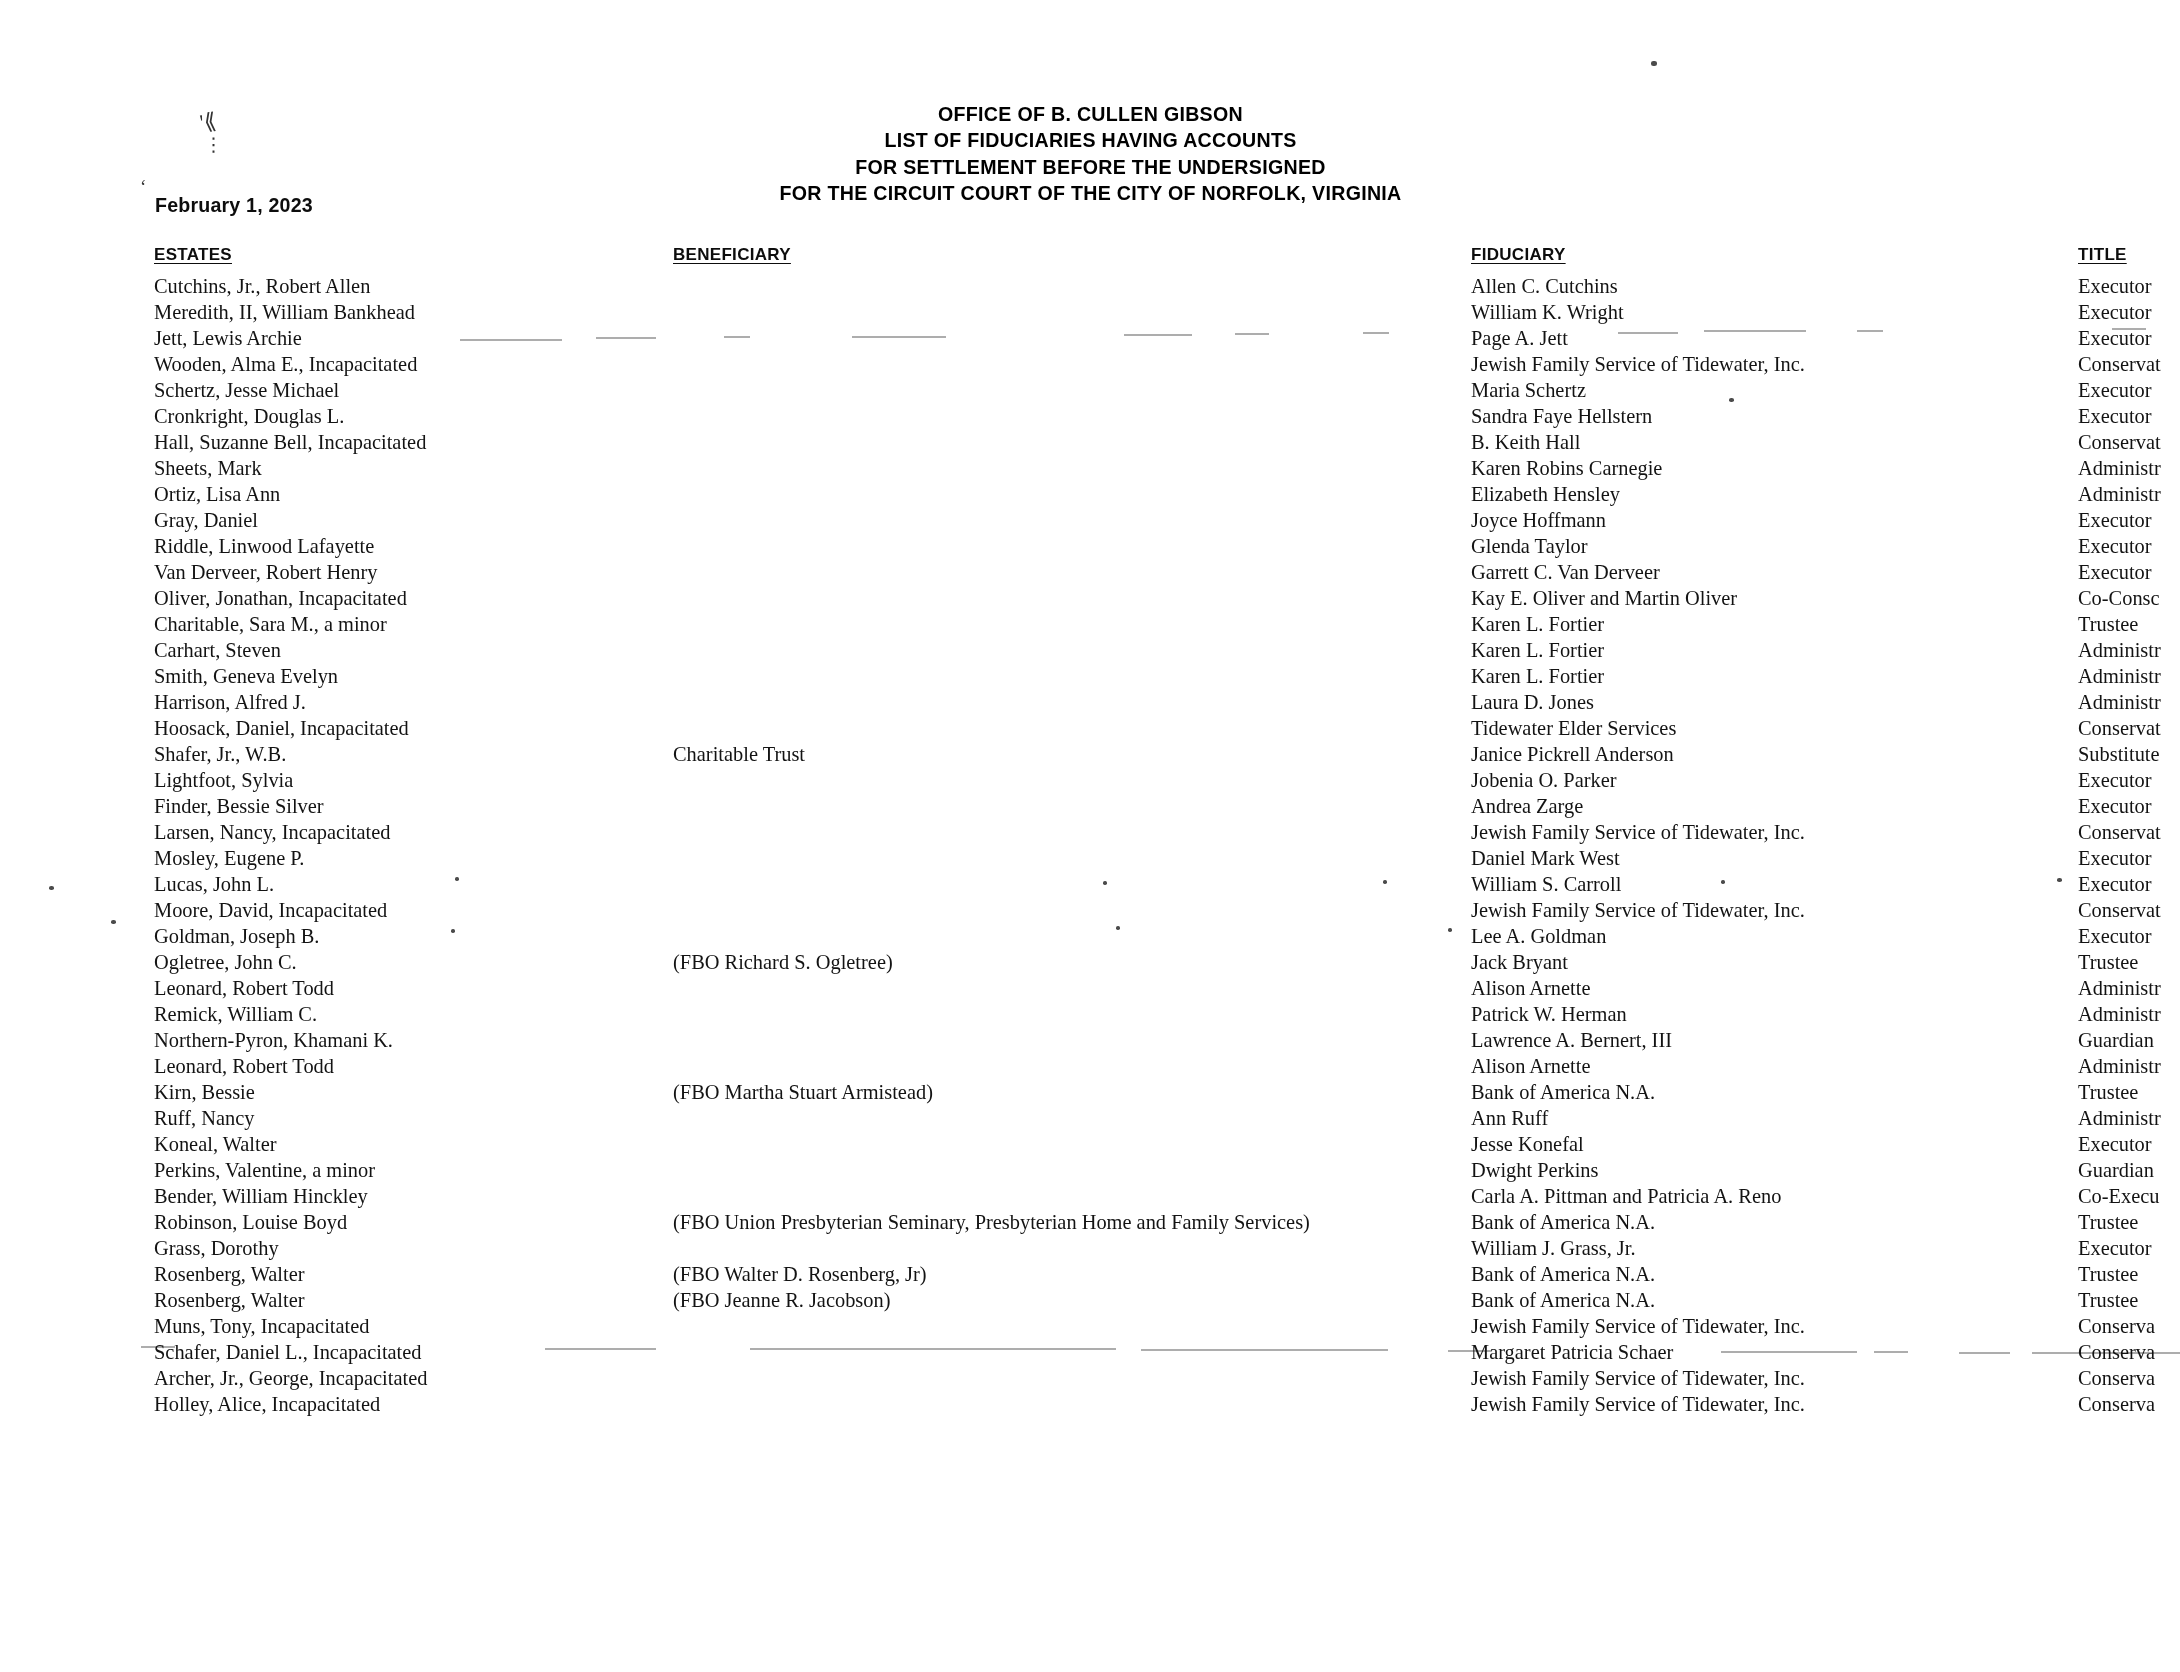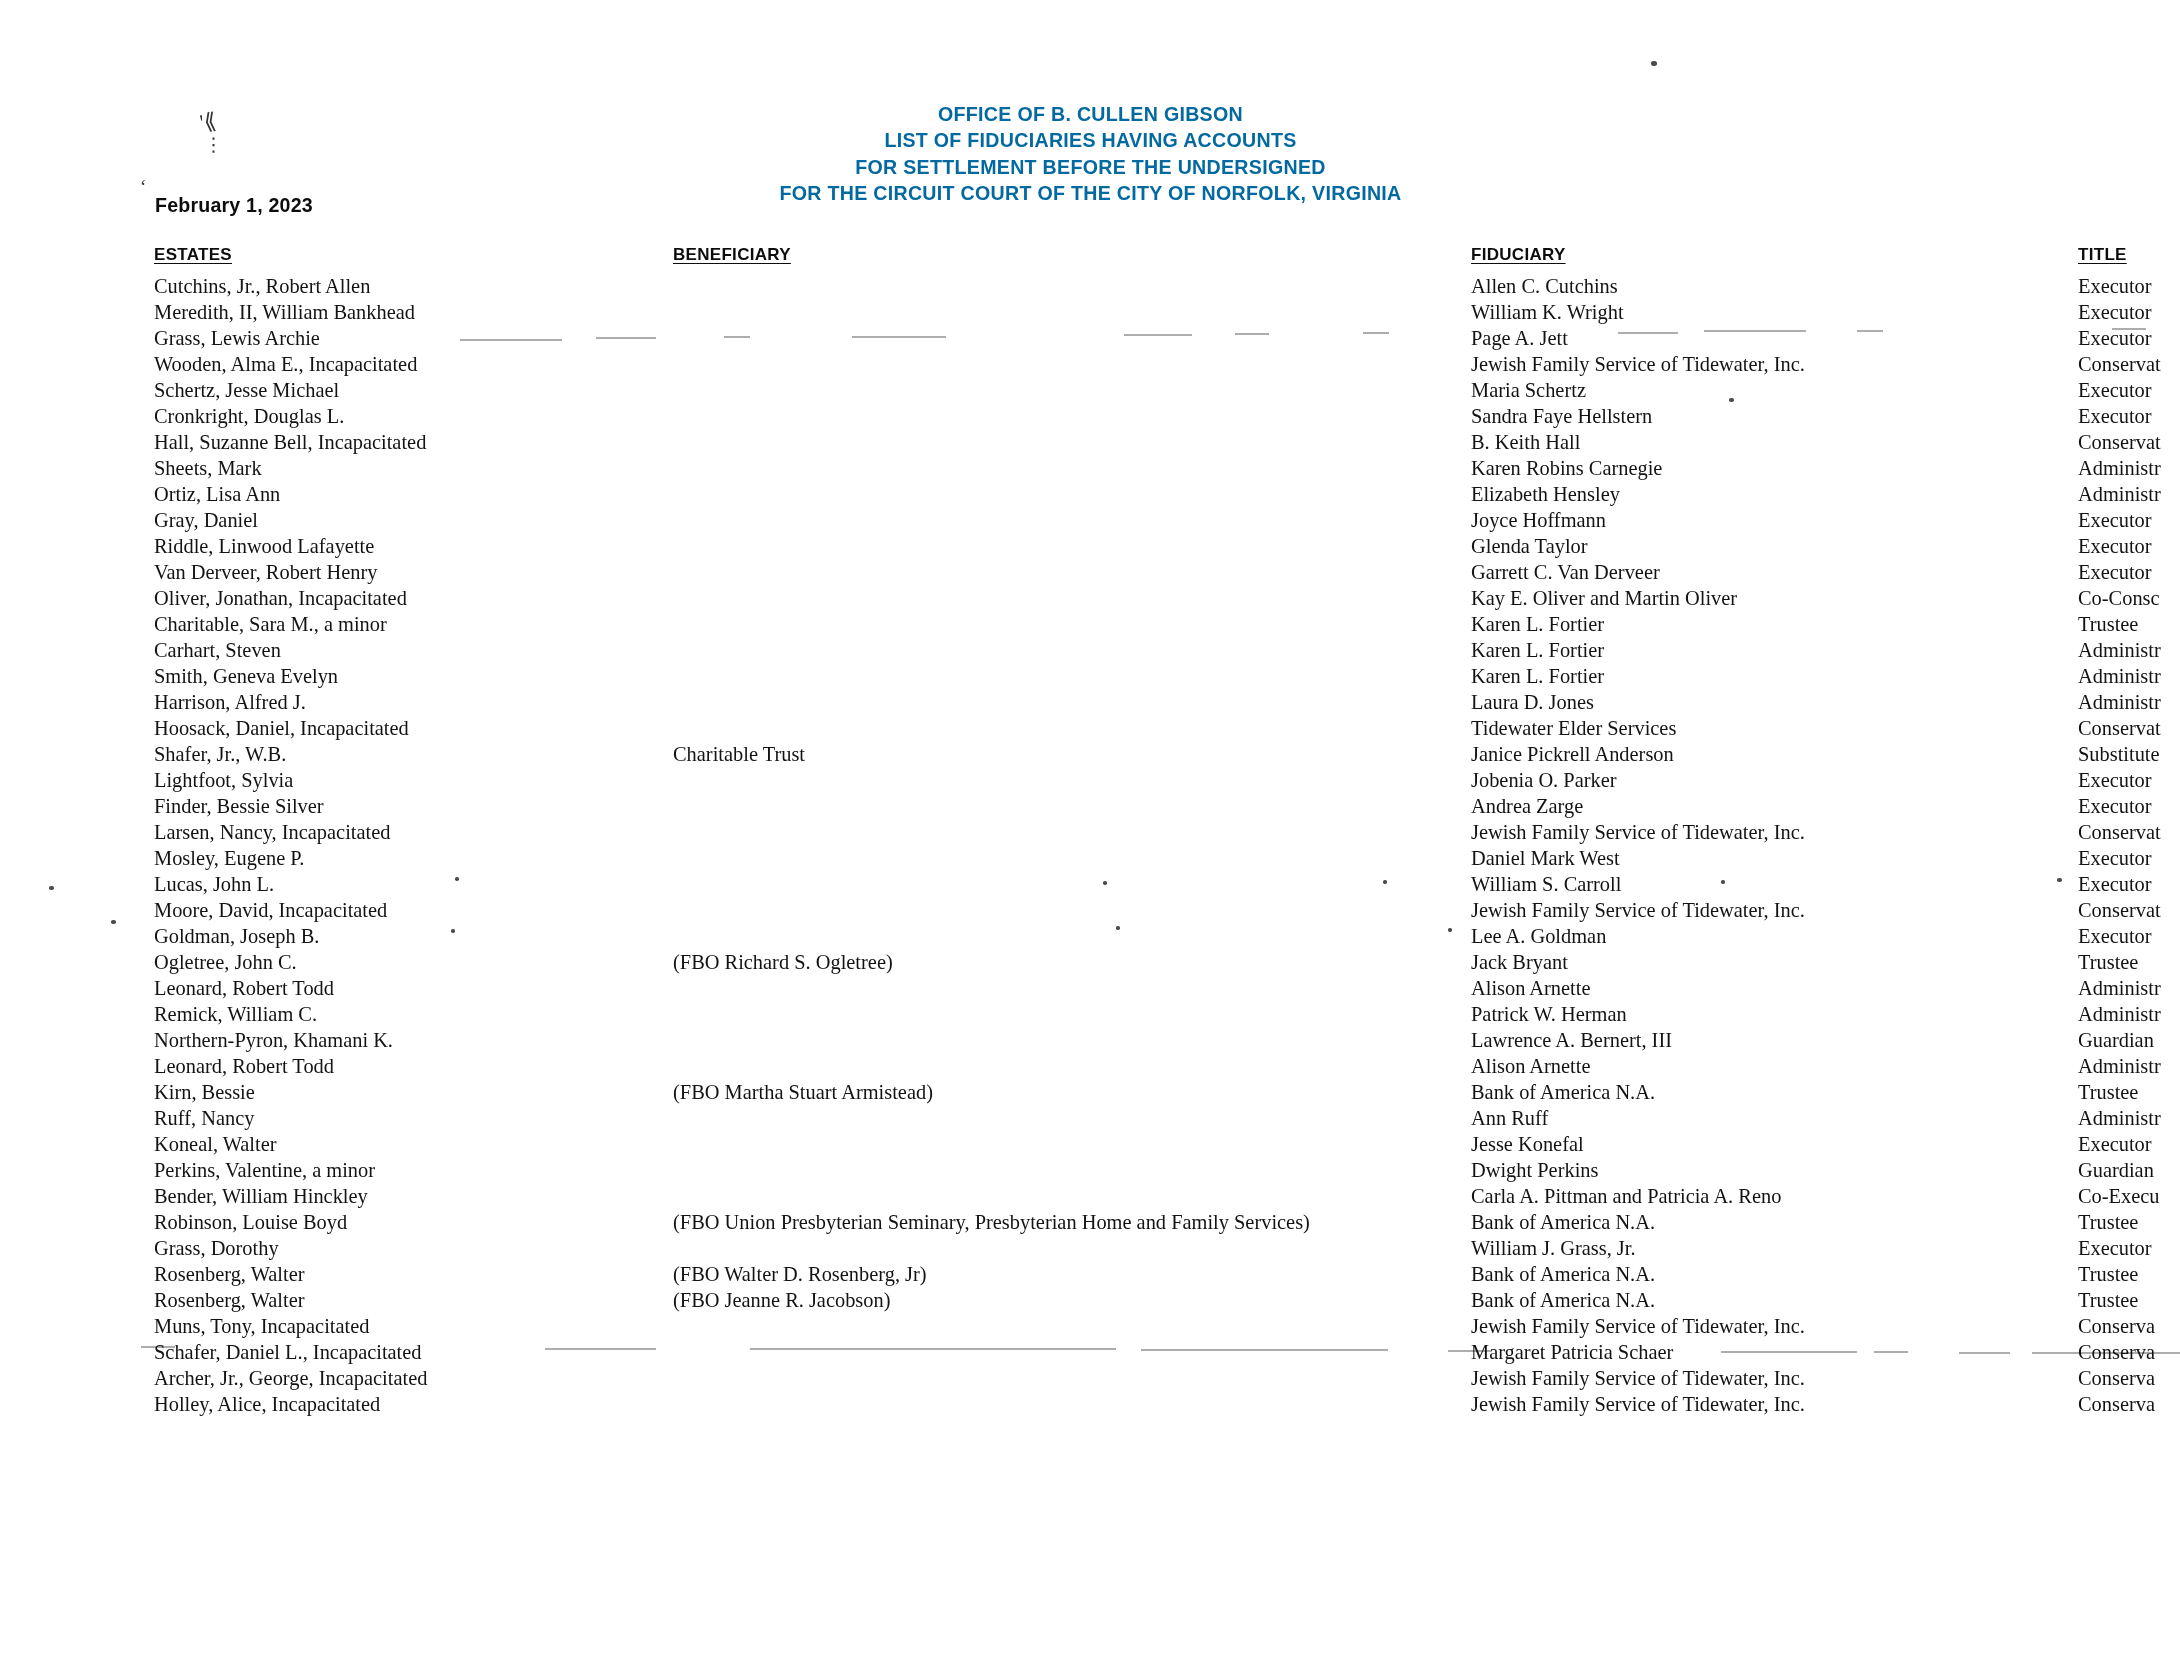--- a/index.html
+++ b/index.html
@@ -47,21 +47,21 @@
     position: absolute;
     left: 0;
     right: 0;
     top: 101px;
     text-align: center;
     font-family: "Liberation Sans", "DejaVu Sans", sans-serif;
     font-weight: bold;
     font-size: 19.6px;
     letter-spacing: 0.3px;
     line-height: 26.4px;
-    color: #0369a1;
+    color: #000000;
   }
   .doc-header .hline {
     display: block;
     white-space: nowrap;
   }
 
   .doc-date {
     position: absolute;
     left: 155px;
     top: 194px;
@@ -191,21 +191,21 @@
           <span class="cell c-fiduciary">Allen C. Cutchins</span>
           <span class="cell c-title">Executor</span>
         </div>
         <div class="row">
           <span class="cell c-estate">Meredith, II, William Bankhead</span>
           <span class="cell c-beneficiary"></span>
           <span class="cell c-fiduciary">William K. Wright</span>
           <span class="cell c-title">Executor</span>
         </div>
         <div class="row">
-          <span class="cell c-estate">Grass, Lewis Archie</span>
+          <span class="cell c-estate">Jett, Lewis Archie</span>
           <span class="cell c-beneficiary"></span>
           <span class="cell c-fiduciary">Page A. Jett</span>
           <span class="cell c-title">Executor</span>
         </div>
         <div class="row">
           <span class="cell c-estate">Wooden, Alma E., Incapacitated</span>
           <span class="cell c-beneficiary"></span>
           <span class="cell c-fiduciary">Jewish Family Service of Tidewater, Inc.</span>
           <span class="cell c-title">Conservat</span>
         </div>

